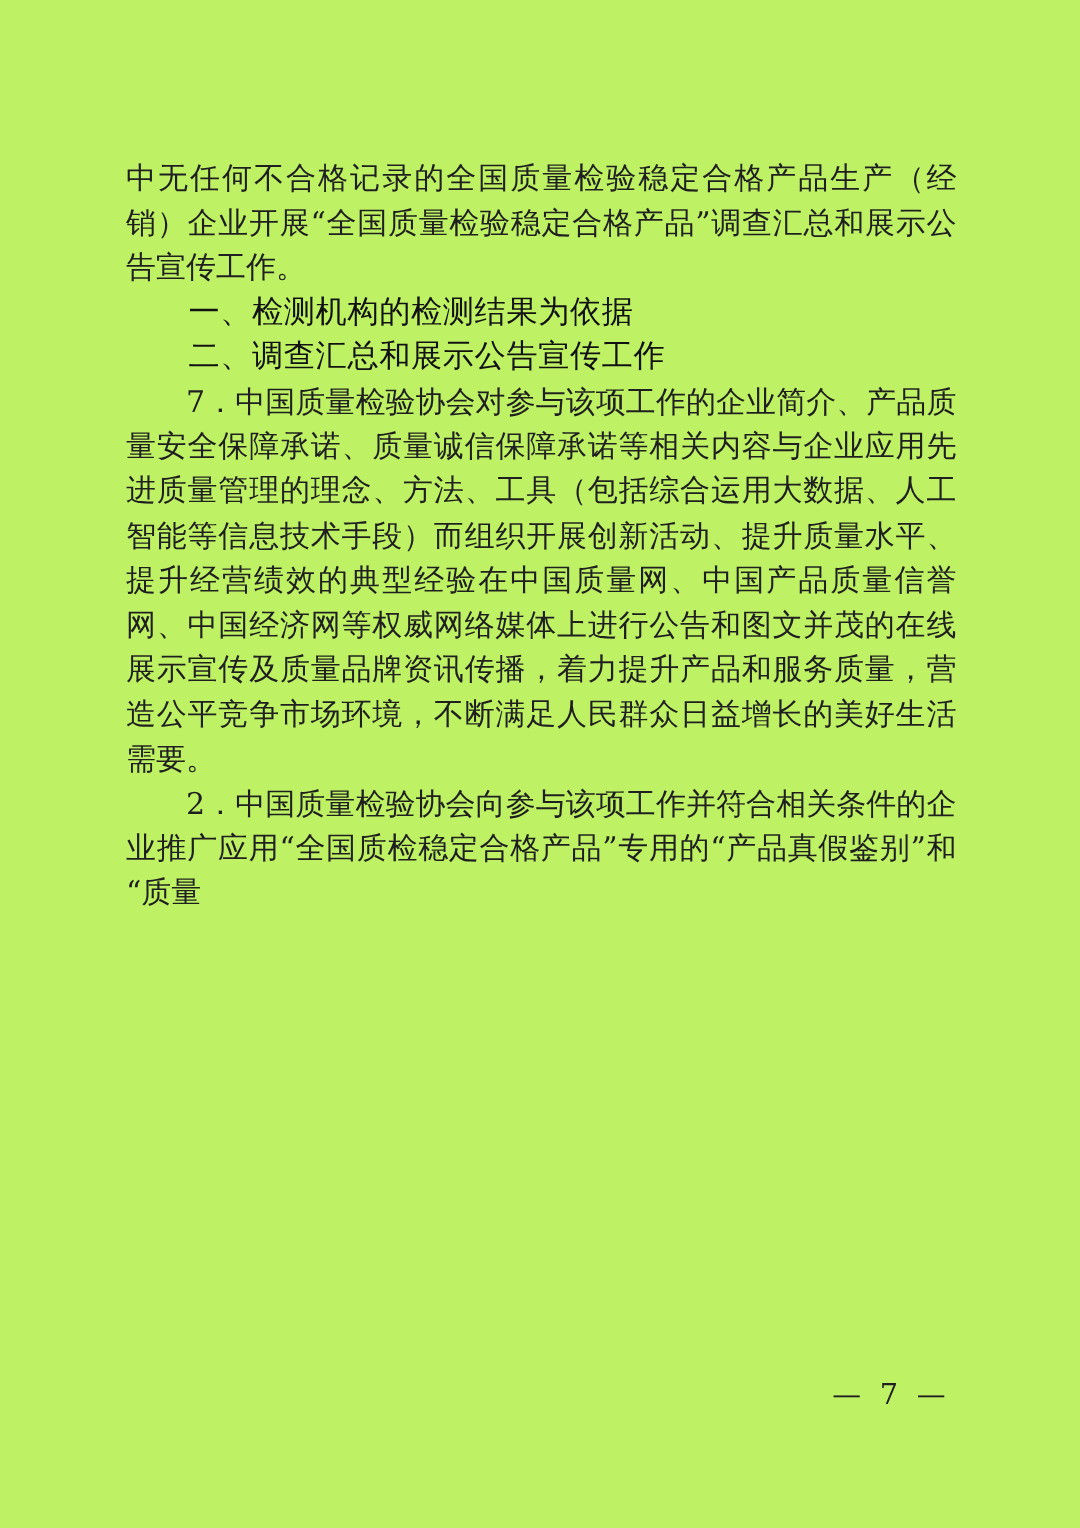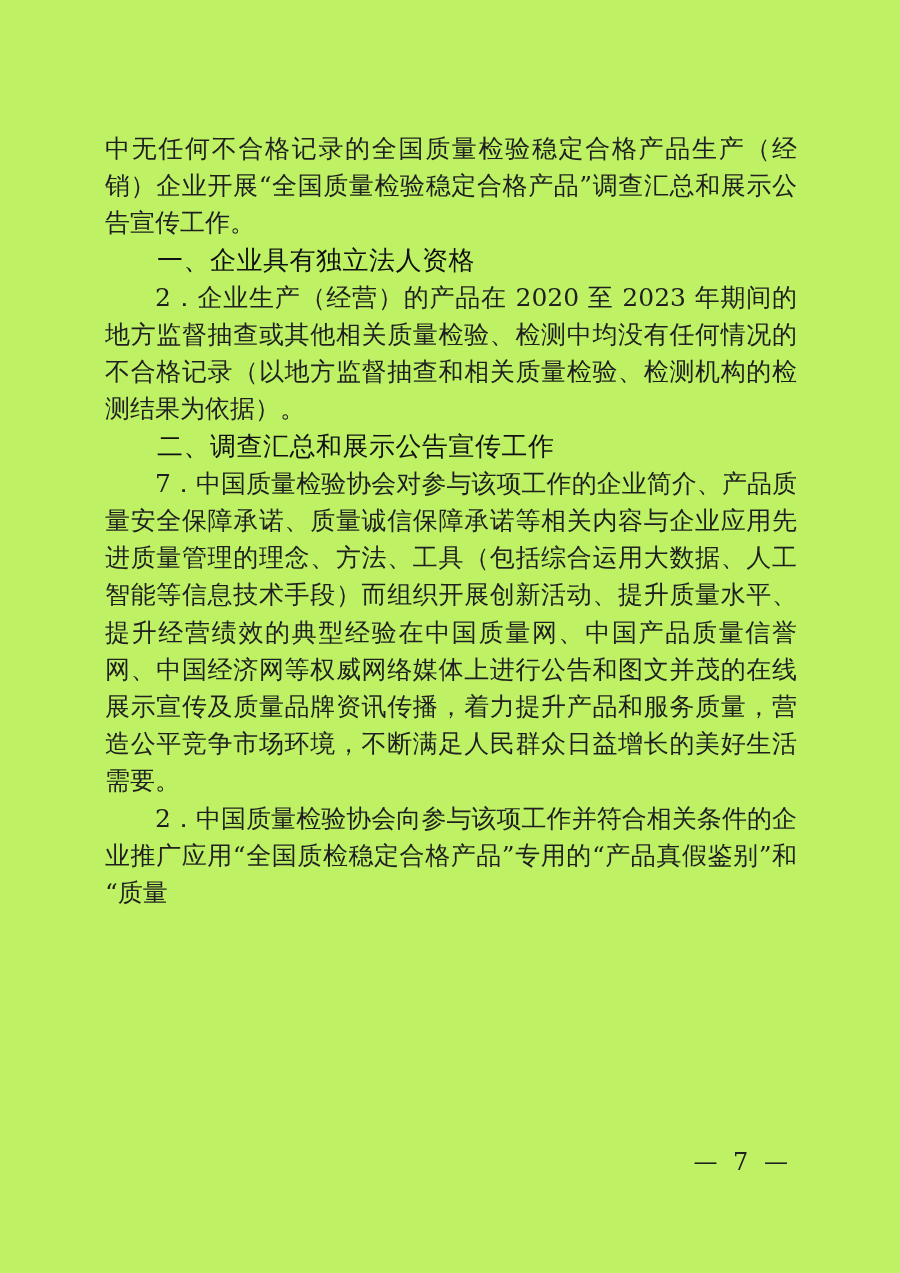--- a/index.html
+++ b/index.html
@@ -58,24 +58,23 @@
 </head>
 <body>
 
 <div class="page">
 
   <div class="text-block">
 
     <p>中无任何不合格记录的全国质量检验稳定合格产品生产（经销）企业开展“全国质量检验稳定合格产品”调查汇总和展示公告宣传工作。</p>
 
 
-    <h2 class="indent section-heading">一、企业具有独立法人资格</h2>
+    <h2 class="indent section-heading">一、检测机构的检测结果为依据</h2>
 
 
-    <p class="indent">2．企业生产（经营）的产品在 2020 至 2023 年期间的地方监督抽查或其他相关质量检验、检测中均没有任何情况的不合格记录（以地方监督抽查和相关质量检验、检测机构的检测结果为依据）。</p>
 
 
     <h2 class="indent section-heading">二、调查汇总和展示公告宣传工作</h2>
 
     <p class="indent">7．中国质量检验协会对参与该项工作的企业简介、产品质量安全保障承诺、质量诚信保障承诺等相关内容与企业应用先进质量管理的理念、方法、工具（包括综合运用大数据、人工智能等信息技术手段）而组织开展创新活动、提升质量水平、提升经营绩效的典型经验在中国质量网、中国产品质量信誉网、中国经济网等权威网络媒体上进行公告和图文并茂的在线展示宣传及质量品牌资讯传播，着力提升产品和服务质量，营造公平竞争市场环境，不断满足人民群众日益增长的美好生活需要。</p>
 
     <p class="indent">2．中国质量检验协会向参与该项工作并符合相关条件的企业推广应用“全国质检稳定合格产品”专用的“产品真假鉴别”和“质量</p>
 
   </div>
 

